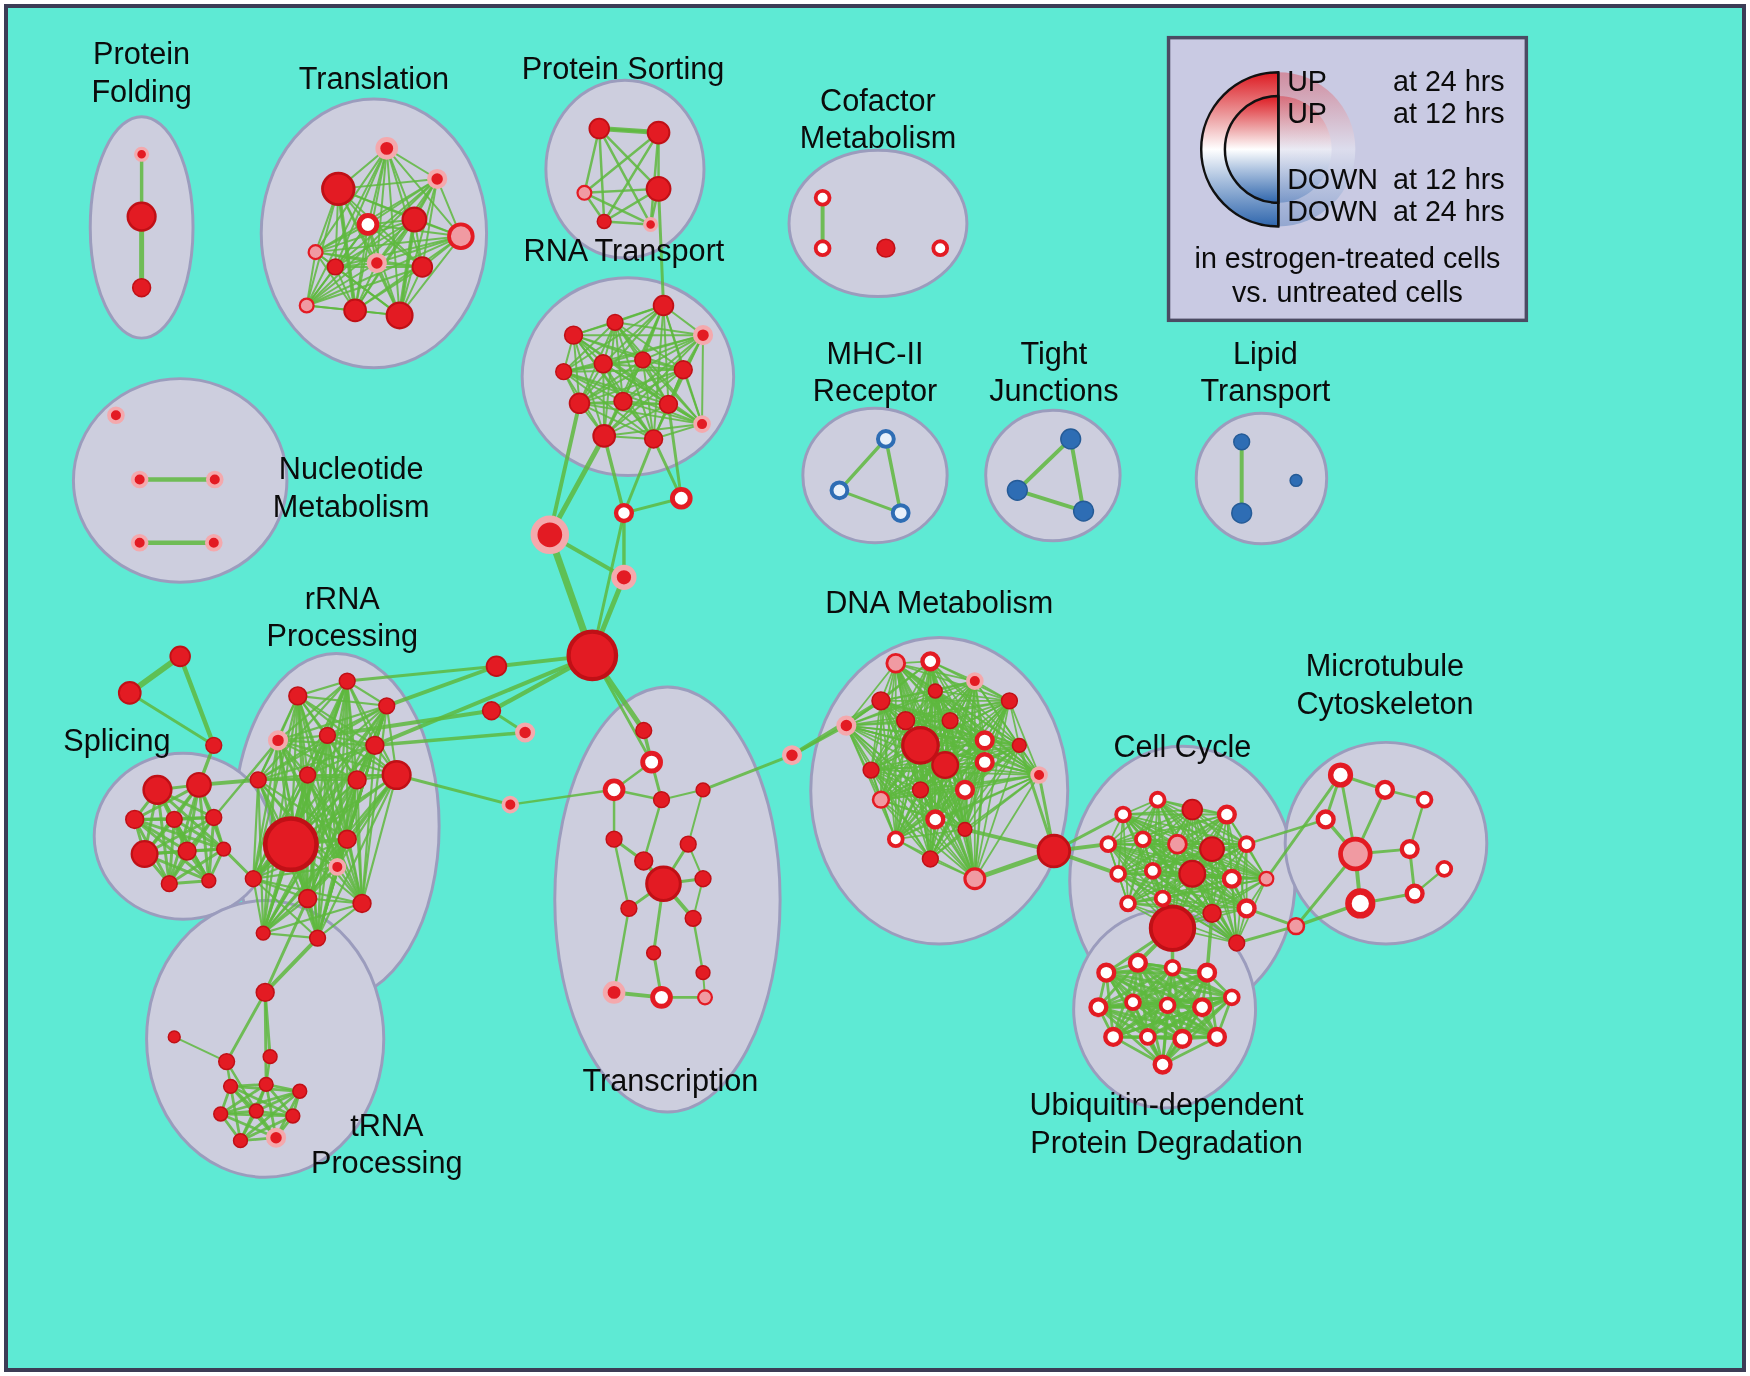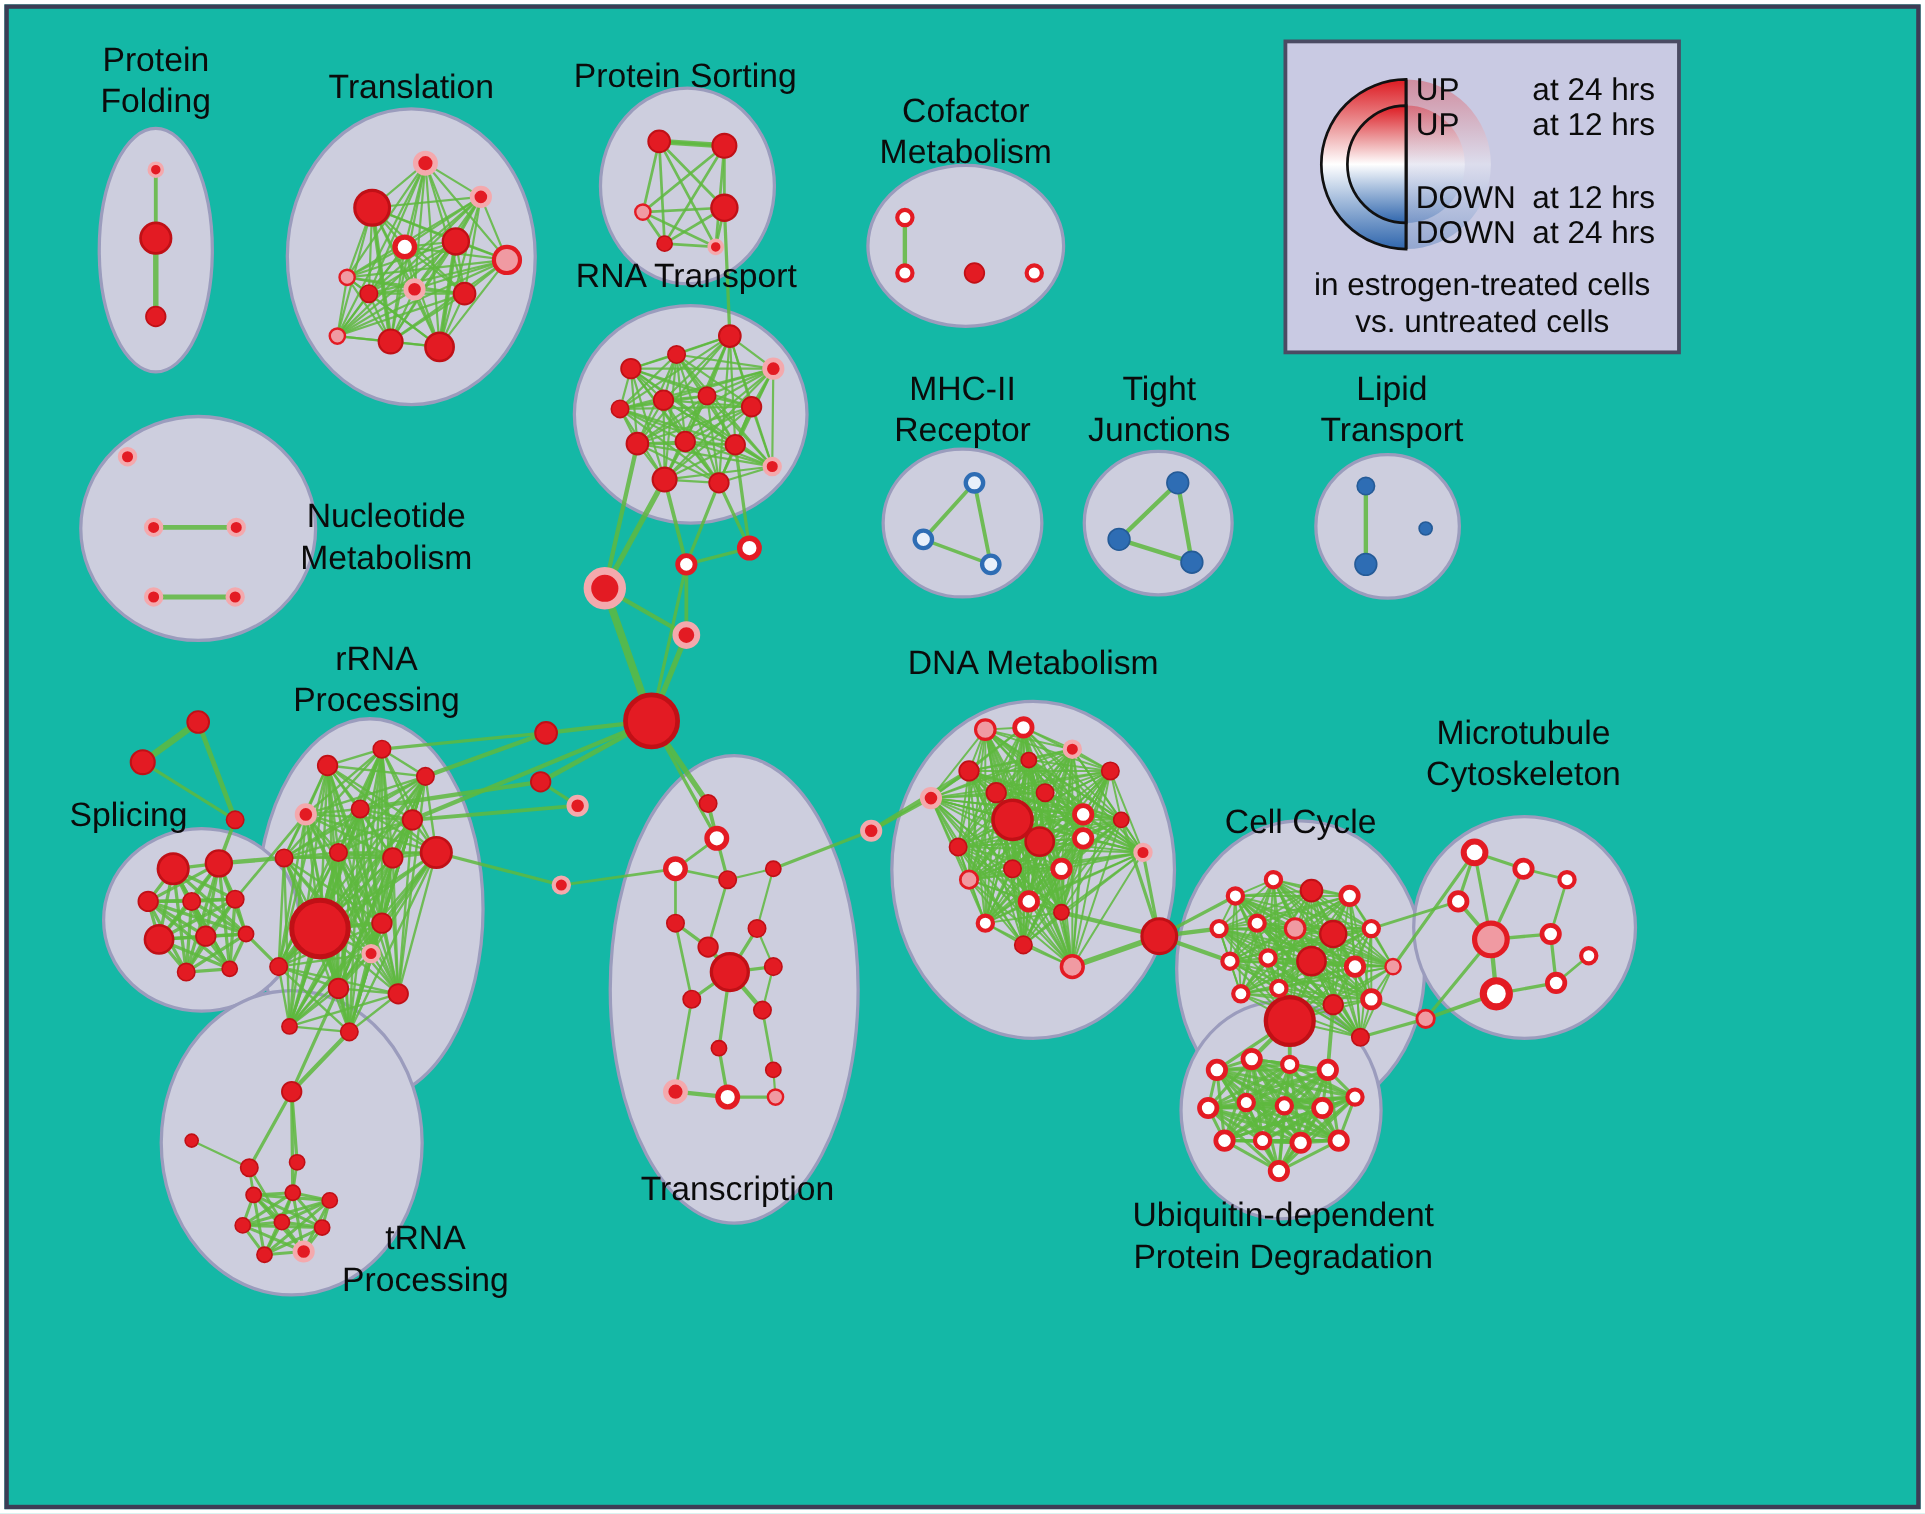--- a/index.html
+++ b/index.html
@@ -1,21 +1,21 @@
 <!DOCTYPE html>
 <html><head>
 <meta charset="utf-8">
 <style>
   html, body { margin: 0; padding: 0; background: #ffffff; }
   .figure {
     width: 1734px;
     height: 1360px;
     margin: 4px;
     border: 4px solid #3c3c55;
-    background: #14b8a6;
+    background: #5eead4;
     box-sizing: content-box;
     overflow: hidden;
   }
   .figure svg {
     display: block;
     width: 100%;
     height: 100%;
     font-family: "Liberation Sans", sans-serif;
   }
 </style>

